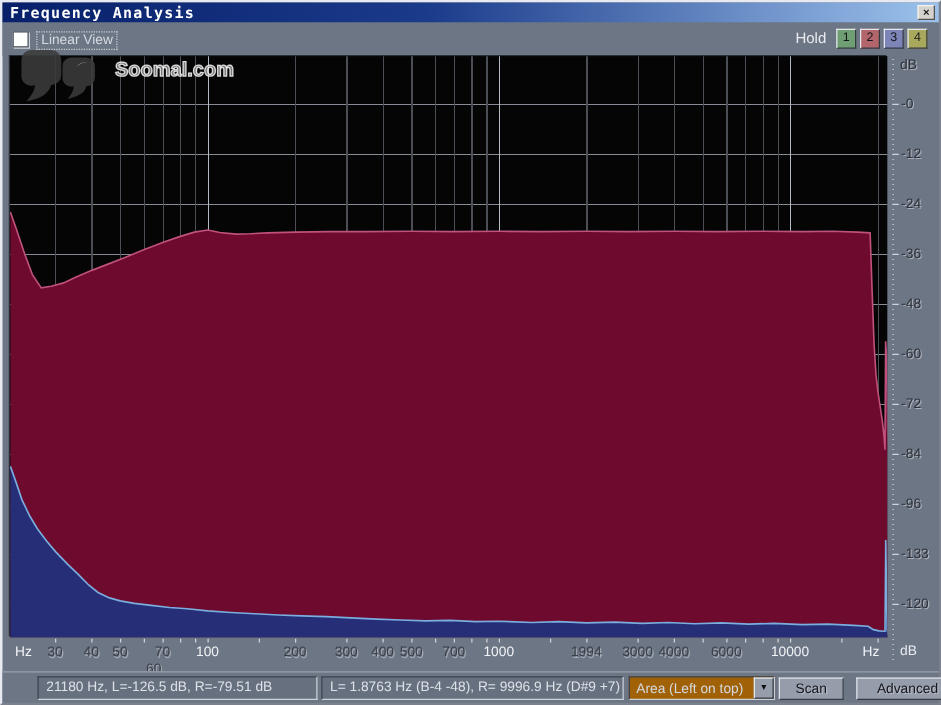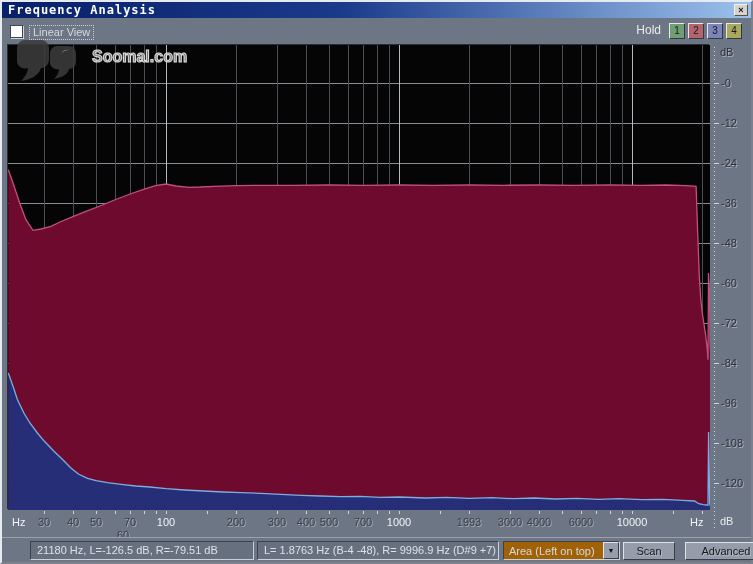--- a/index.html
+++ b/index.html
@@ -213,21 +213,21 @@
       <div class="db-lab" style="top: 192px;">-48</div>
       <div class="db-tick" style="top: 238px;"></div>
       <div class="db-lab" style="top: 232px;">-60</div>
       <div class="db-tick" style="top: 278px;"></div>
       <div class="db-lab" style="top: 272px;">-72</div>
       <div class="db-tick" style="top: 318px;"></div>
       <div class="db-lab" style="top: 312px;">-84</div>
       <div class="db-tick" style="top: 358px;"></div>
       <div class="db-lab" style="top: 352px;">-96</div>
       <div class="db-tick" style="top: 398px;"></div>
-      <div class="db-lab" style="top: 392px;">-108</div>
+      <div class="db-lab" style="top: 392px;">-133</div>
       <div class="db-tick" style="top: 438px;"></div>
       <div class="db-lab" style="top: 432px;">-120</div>
     </div>
 
   <div class="freq-axis" id="freq-axis">
     <span class="hz-left">Hz</span>
     <span class="hz-right">Hz</span>
   <div class="f-tick" style="left: 36px;"></div>
       <div class="f-tick" style="left: 65px;"></div>
       <div class="f-tick" style="left: 88px;"></div>
@@ -263,21 +263,21 @@
       <div class="f-lab" style="left: 88px;">50</div>
       <div class="f-lab" style="left: 115px; margin-top: 13px;">60</div>
       <div class="f-lab" style="left: 122px;">70</div>
       <div class="f-lab white" style="left: 158px;">100</div>
       <div class="f-lab" style="left: 228px;">200</div>
       <div class="f-lab" style="left: 269px;">300</div>
       <div class="f-lab" style="left: 298px;">400</div>
       <div class="f-lab" style="left: 321px;">500</div>
       <div class="f-lab" style="left: 355px;">700</div>
       <div class="f-lab white" style="left: 391px;">1000</div>
-      <div class="f-lab" style="left: 461px;">1993</div>
+      <div class="f-lab" style="left: 461px;">1994</div>
       <div class="f-lab" style="left: 502px;">3000</div>
       <div class="f-lab" style="left: 531px;">4000</div>
       <div class="f-lab" style="left: 573px;">6000</div>
       <div class="f-lab white" style="left: 624px;">10000</div>
     </div>
 
   <div class="statusbar">
     <div class="s-panel panel1">21180 Hz, L=-126.5 dB, R=-79.51 dB</div>
     <div class="s-panel panel2">L= 1.8763 Hz (B-4 -48), R= 9996.9 Hz (D#9 +7)</div>
     <div class="combo">

